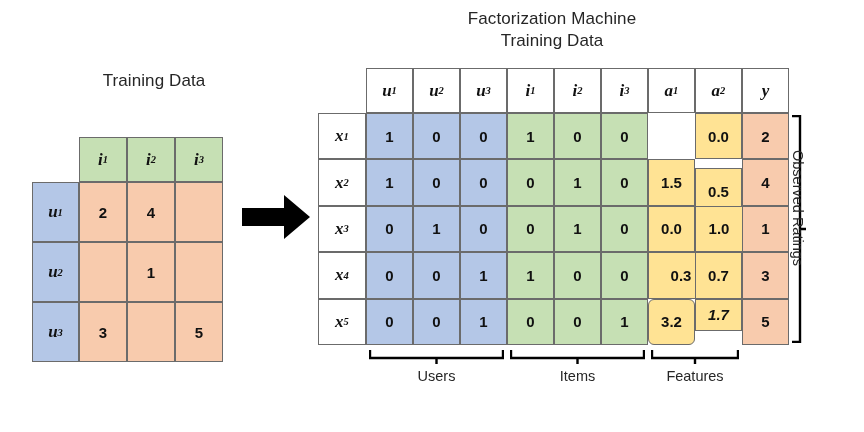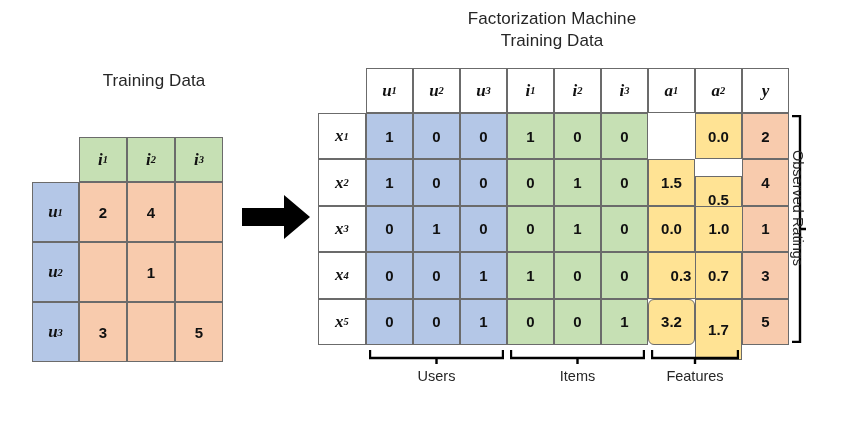--- a/index.html
+++ b/index.html
@@ -118,21 +118,21 @@
       <div class="cell yellow" style="left: 695px; top: 113px; width: 47px; height: 46.4px;">0.0</div>
       <div class="cell orange" style="left: 742px; top: 113px; width: 47px; height: 46.4px;">2</div>
       <div class="cell white hdr" style="left: 318px; top: 159.4px; width: 48px; height: 46.4px;">x<span class="sub">2</span></div>
       <div class="cell blue" style="left: 366px; top: 159.4px; width: 47px; height: 46.4px;">1</div>
       <div class="cell blue" style="left: 413px; top: 159.4px; width: 47px; height: 46.4px;">0</div>
       <div class="cell blue" style="left: 460px; top: 159.4px; width: 47px; height: 46.4px;">0</div>
       <div class="cell green" style="left: 507px; top: 159.4px; width: 47px; height: 46.4px;">0</div>
       <div class="cell green" style="left: 554px; top: 159.4px; width: 47px; height: 46.4px;">1</div>
       <div class="cell green" style="left: 601px; top: 159.4px; width: 47px; height: 46.4px;">0</div>
       <div class="cell yellow" style="left: 648px; top: 159.4px; width: 47px; height: 46.4px;">1.5</div>
-      <div class="cell yellow" style="left: 695px; top: 176px; width: 47px; height: 46.4px;">0.5</div>
+      <div class="cell yellow" style="left: 695px; top: 168px; width: 47px; height: 46.4px;">0.5</div>
       <div class="cell orange" style="left: 742px; top: 159.4px; width: 47px; height: 46.4px;">4</div>
       <div class="cell white hdr" style="left: 318px; top: 205.8px; width: 48px; height: 46.4px;">x<span class="sub">3</span></div>
       <div class="cell blue" style="left: 366px; top: 205.8px; width: 47px; height: 46.4px;">0</div>
       <div class="cell blue" style="left: 413px; top: 205.8px; width: 47px; height: 46.4px;">1</div>
       <div class="cell blue" style="left: 460px; top: 205.8px; width: 47px; height: 46.4px;">0</div>
       <div class="cell green" style="left: 507px; top: 205.8px; width: 47px; height: 46.4px;">0</div>
       <div class="cell green" style="left: 554px; top: 205.8px; width: 47px; height: 46.4px;">1</div>
       <div class="cell green" style="left: 601px; top: 205.8px; width: 47px; height: 46.4px;">0</div>
       <div class="cell yellow" style="left: 648px; top: 205.8px; width: 47px; height: 46.4px;">0.0</div>
       <div class="cell yellow" style="left: 695px; top: 205.8px; width: 48px; height: 46.4px;">1.0</div>
@@ -148,21 +148,21 @@
       <div class="cell yellow" style="left: 695px; top: 252.2px; width: 47px; height: 46.4px;">0.7</div>
       <div class="cell orange" style="left: 742px; top: 252.2px; width: 47px; height: 46.4px;">3</div>
       <div class="cell white hdr" style="left: 318px; top: 298.6px; width: 48px; height: 46.4px;">x<span class="sub">5</span></div>
       <div class="cell blue" style="left: 366px; top: 298.6px; width: 47px; height: 46.4px;">0</div>
       <div class="cell blue" style="left: 413px; top: 298.6px; width: 47px; height: 46.4px;">0</div>
       <div class="cell blue" style="left: 460px; top: 298.6px; width: 47px; height: 46.4px;">1</div>
       <div class="cell green" style="left: 507px; top: 298.6px; width: 47px; height: 46.4px;">0</div>
       <div class="cell green" style="left: 554px; top: 298.6px; width: 47px; height: 46.4px;">0</div>
       <div class="cell green" style="left: 601px; top: 298.6px; width: 47px; height: 46.4px;">1</div>
       <div class="cell yellow" style="left: 648px; top: 298.6px; width: 47px; height: 46.4px; border-radius: 6px;">3.2</div>
-      <div class="cell yellow" style="left: 695px; top: 298.6px; width: 47px; height: 61px;">1.7</div>
+      <div class="cell yellow" style="left: 695px; top: 298.6px; width: 47px; height: 32px; font-style: italic;">1.7</div>
       <div class="cell orange" style="left: 742px; top: 298.6px; width: 47px; height: 46.4px;">5</div>
     </div>
 
   <div id="brackets">
       <svg class="brk" width="135" height="16" style="left: 369px; top: 349px;">
         <path d="M1,1 L1,9 L67.5,9 L67.5,15 M67.5,9 L134,9 L134,1" fill="none" stroke="#000" stroke-width="2.4"></path>
       </svg>
       <div class="grp-label" style="left: 339px; top: 368px; width: 195px;">
         <div>Users</div>
       </div>

